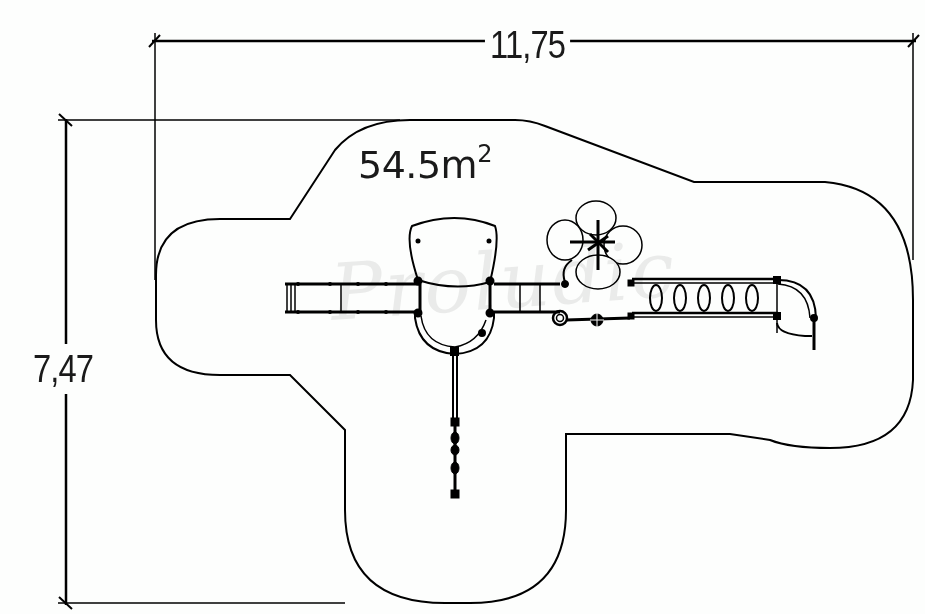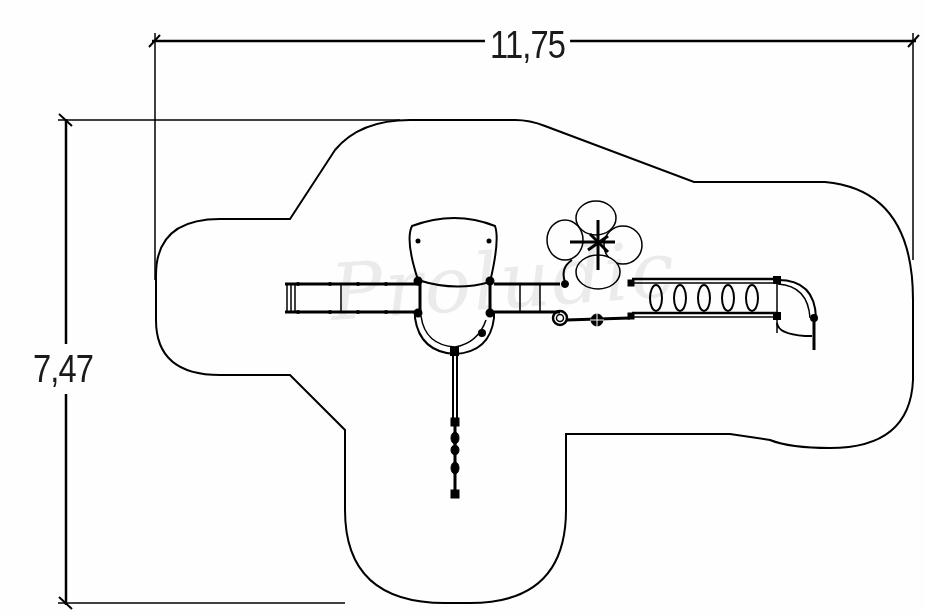--- a/index.html
+++ b/index.html
@@ -164,13 +164,14 @@
       <line x1="814" y1="318" x2="814" y2="350" stroke-width="3"></line>
       <circle cx="814" cy="318" r="3" fill="#000"></circle>
     </g>
   </svg>
 
   <div id="watermark">Proludic</div>
 
   <div id="dim-width-label" class="dim-label">11,75</div>
   <div id="dim-height-label" class="dim-label">7,47</div>
 
+  <div id="area-label"><span>54.5</span><span>m</span><sup>2</sup></div>
 </div>
 
 </body></html>

